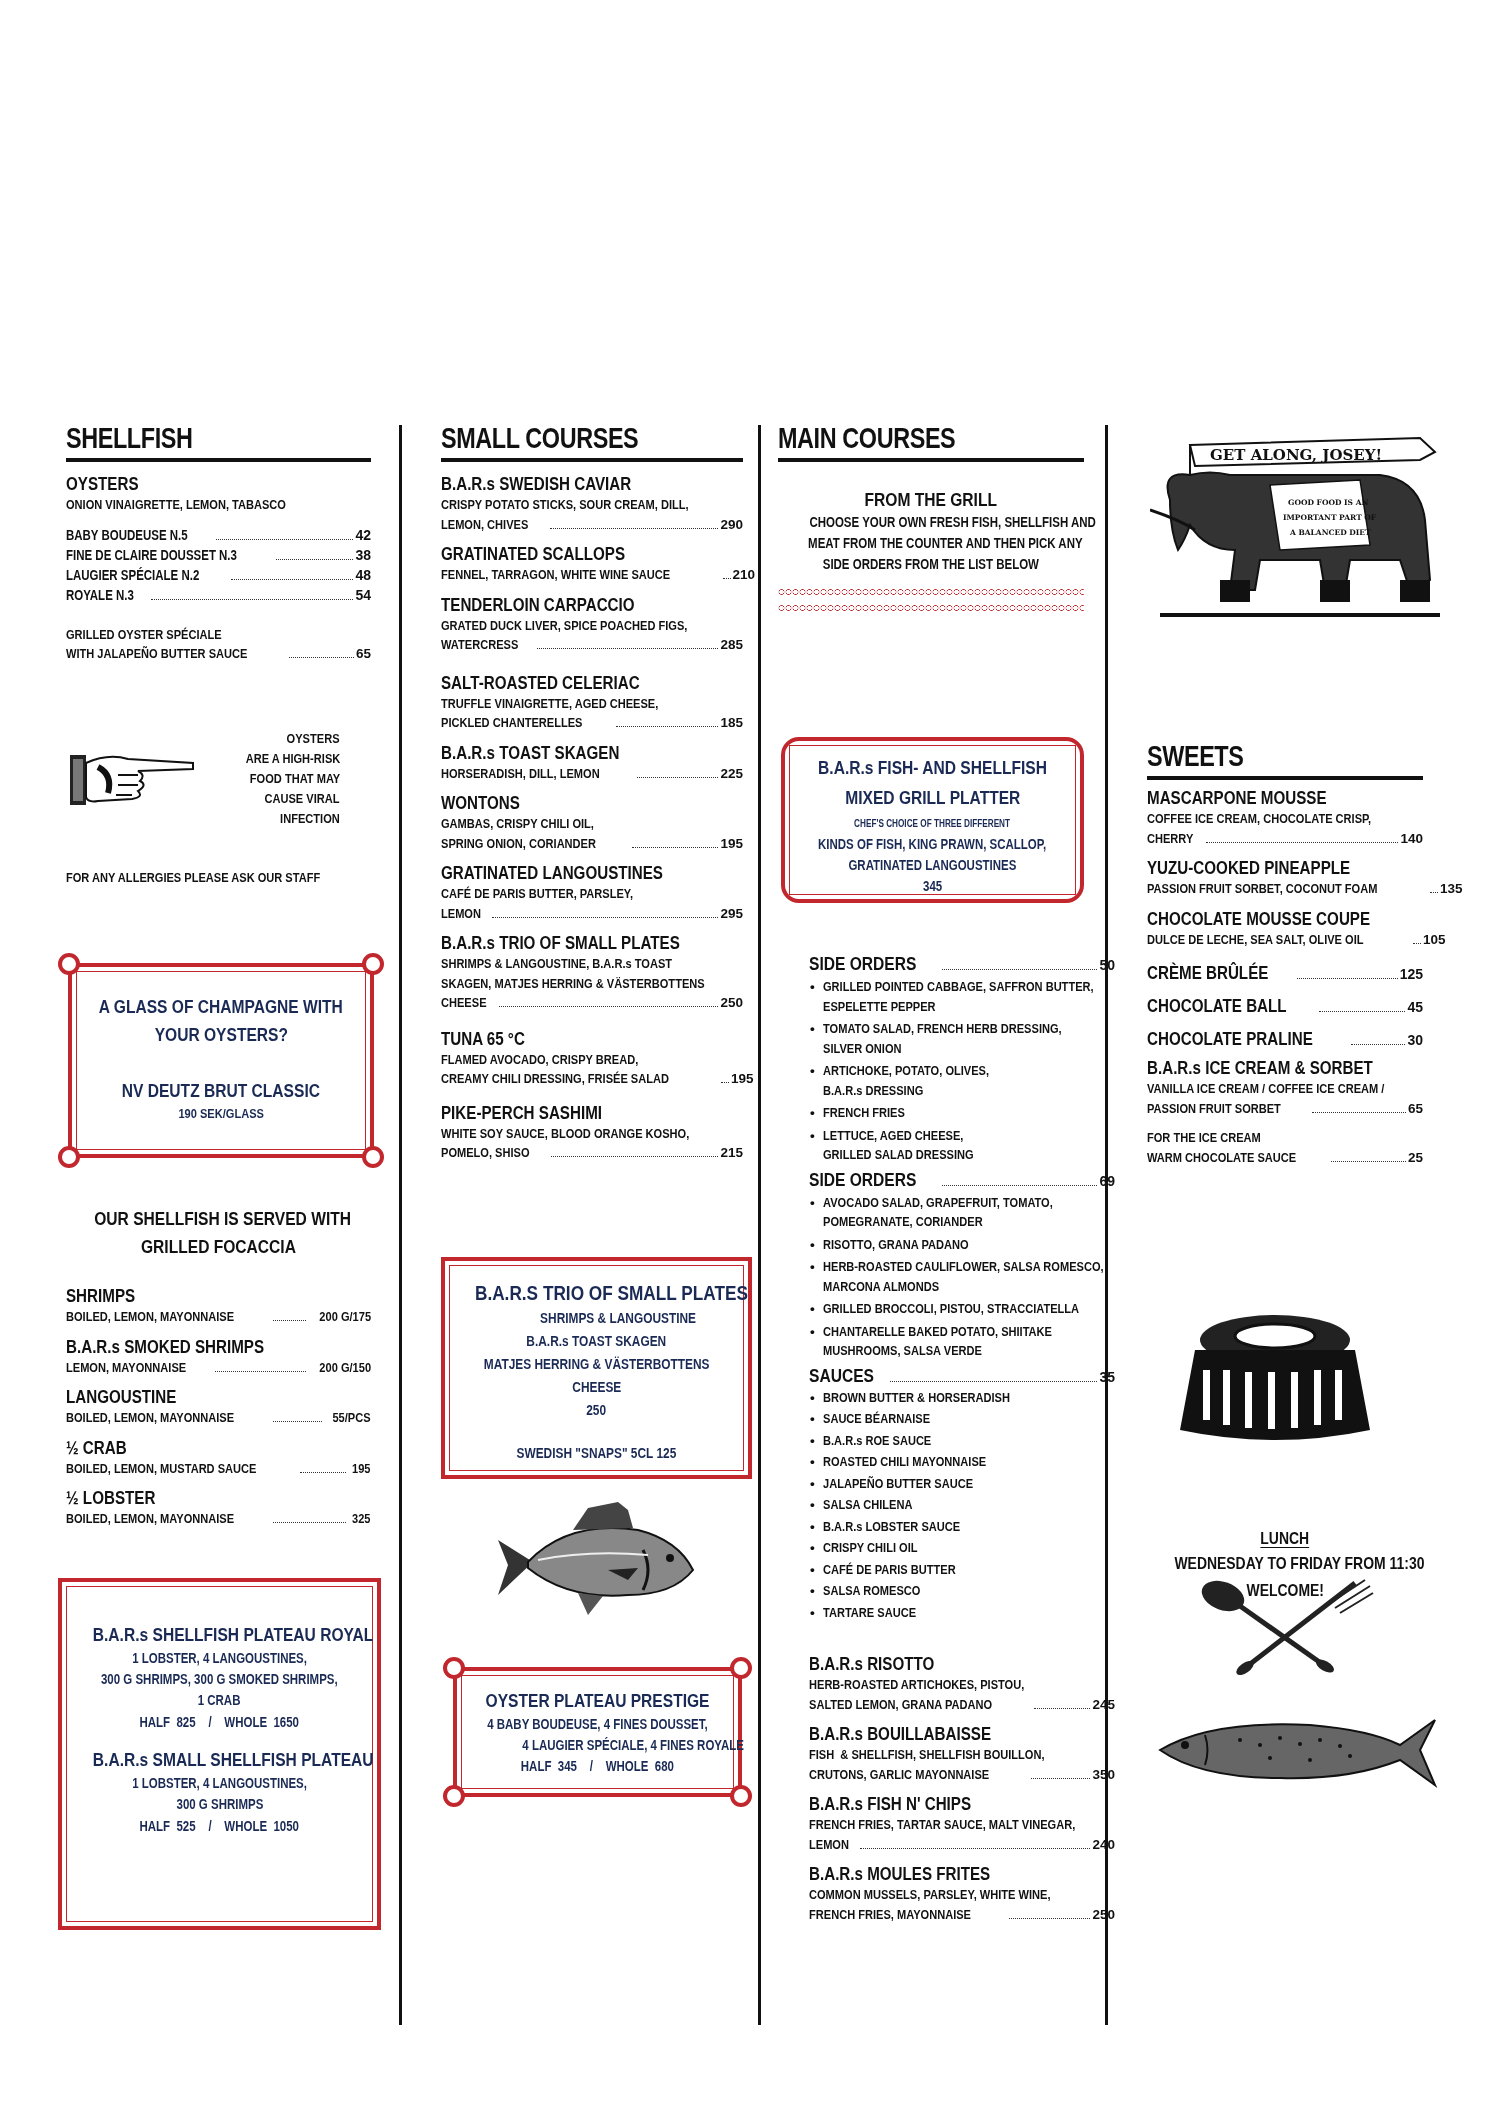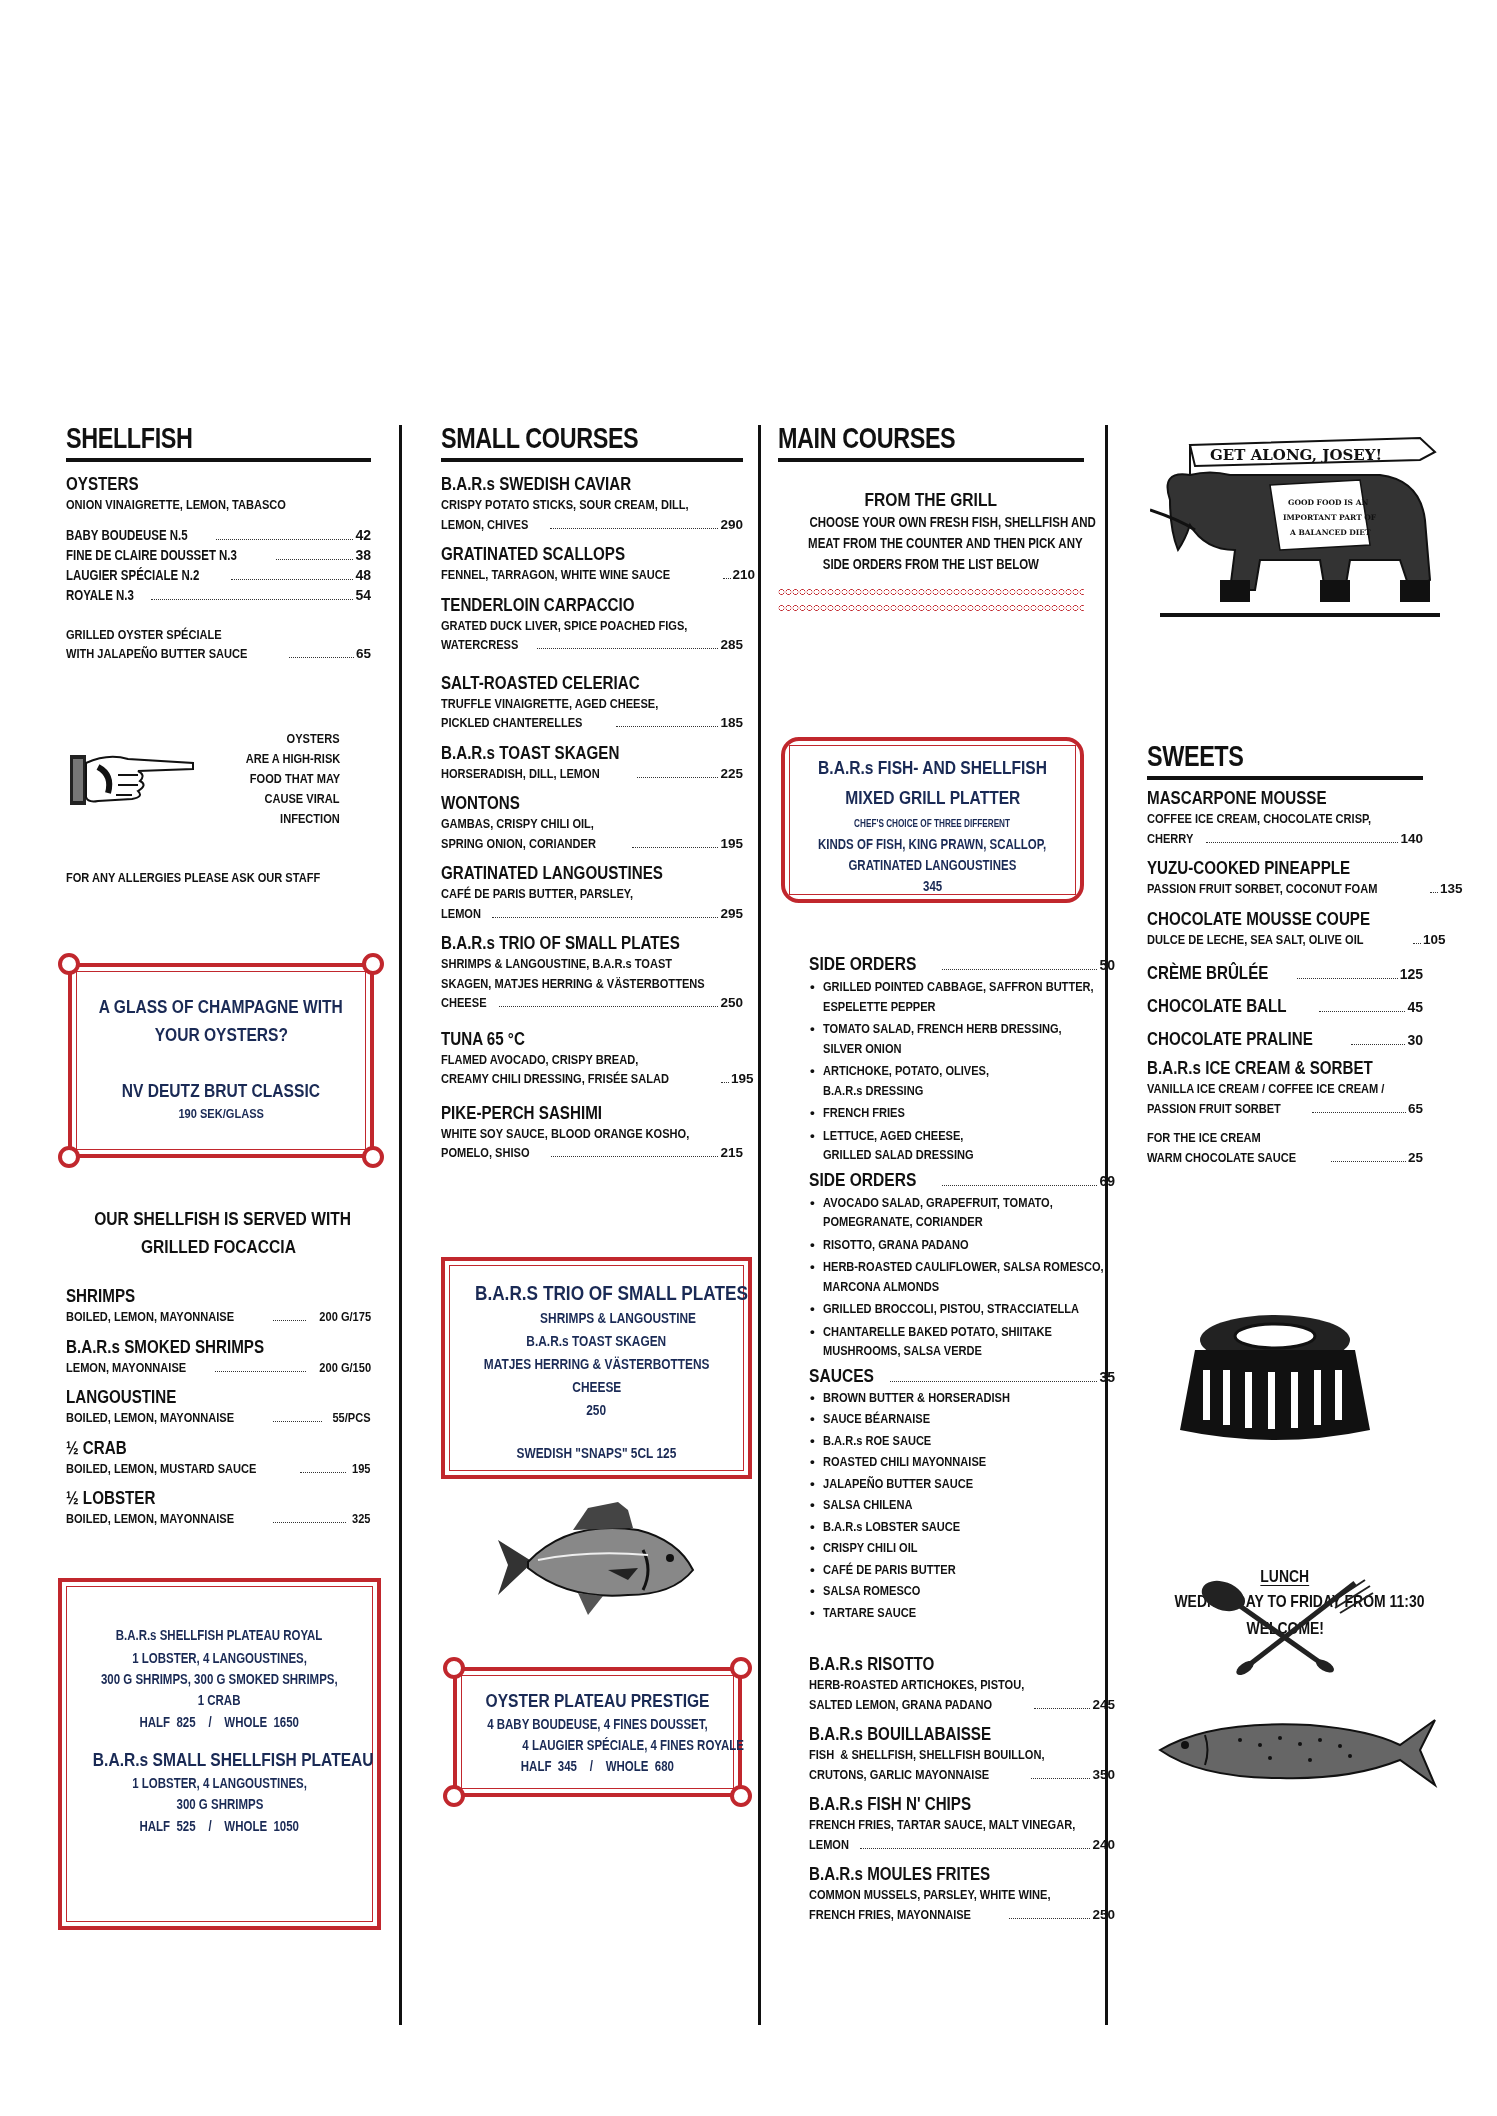--- a/index.html
+++ b/index.html
@@ -201,21 +201,21 @@
       <div class="item-name"><span>½ LOBSTER</span></div>
       <div class="desc priced">
           <span class="lbl"><span class="sq">BOILED, LEMON, MAYONNAISE</span></span>
           <span class="dots"></span>
           <span class="price"><span class="sqr">325</span></span>
         </div>
     </div>
   </div>
 
   <div class="box" style="left:58px; top:1578px; width:323px; height:352px; padding-top:40px;">
-    <span class="bl" style="font-size:14px; line-height:26px;"><span>B.A.R.s SHELLFISH PLATEAU ROYAL</span></span>
+    <span class="bl" style="font-size:19px; line-height:26px;"><span>B.A.R.s SHELLFISH PLATEAU ROYAL</span></span>
     <span class="bl" style="font-size:14px; line-height:21px;"><span>1 LOBSTER, 4 LANGOUSTINES,</span></span>
     <span class="bl" style="font-size:14px; line-height:21px;"><span>300 G SHRIMPS, 300 G SMOKED SHRIMPS,</span></span>
     <span class="bl" style="font-size:14px; line-height:21px;"><span>1 CRAB</span></span>
     <span class="bl" style="font-size:14px; line-height:22px; white-space:pre;"><span>HALF  825    /    WHOLE  1650</span></span>
     <span class="bl" style="font-size:19px; line-height:26px; margin-top:14px;"><span>B.A.R.s SMALL SHELLFISH PLATEAU</span></span>
     <span class="bl" style="font-size:14px; line-height:21px;"><span>1 LOBSTER, 4 LANGOUSTINES,</span></span>
     <span class="bl" style="font-size:14px; line-height:21px;"><span>300 G SHRIMPS</span></span>
     <span class="bl" style="font-size:14px; line-height:22px; white-space:pre;"><span>HALF  525    /    WHOLE  1050</span></span>
   </div>
 
@@ -575,21 +575,21 @@
       <rect x="38" y="70" width="7" height="50"></rect>
       <rect x="58" y="70" width="7" height="55"></rect>
       <rect x="80" y="72" width="7" height="56"></rect>
       <rect x="103" y="72" width="7" height="57"></rect>
       <rect x="126" y="72" width="7" height="56"></rect>
       <rect x="149" y="70" width="7" height="55"></rect>
       <rect x="170" y="70" width="7" height="50"></rect>
     </g>
   </svg>
 
-  <div style="position:absolute; left:1147px; top:1566px; width:276px; text-align:center; font-weight:bold;">
+  <div style="position:absolute; left:1147px; top:1528px; width:276px; text-align:center; font-weight:bold;">
     <span class="ctr-line" style="font-size:17px; line-height:22px;"><span style="text-decoration:underline; text-underline-offset:3px;">LUNCH</span></span>
     <span class="ctr-line" style="font-size:17px; line-height:27px;"><span>WEDNESDAY TO FRIDAY FROM 11:30</span></span>
     <span class="ctr-line" style="font-size:17px; line-height:27px;"><span>WELCOME!</span></span>
   </div>
 
   <svg class="illus" style="left:1195px; top:1578px;" width="180" height="100" viewBox="0 0 180 100">
     <ellipse cx="28" cy="18" rx="22" ry="14" fill="#222" transform="rotate(20 28 18)"></ellipse>
     <path d="M45 28 L130 88" stroke="#222" stroke-width="5"></path>
     <ellipse cx="130" cy="88" rx="10" ry="5" fill="#222" transform="rotate(30 130 88)"></ellipse>
     <path d="M160 5 L50 90" stroke="#222" stroke-width="5"></path>

